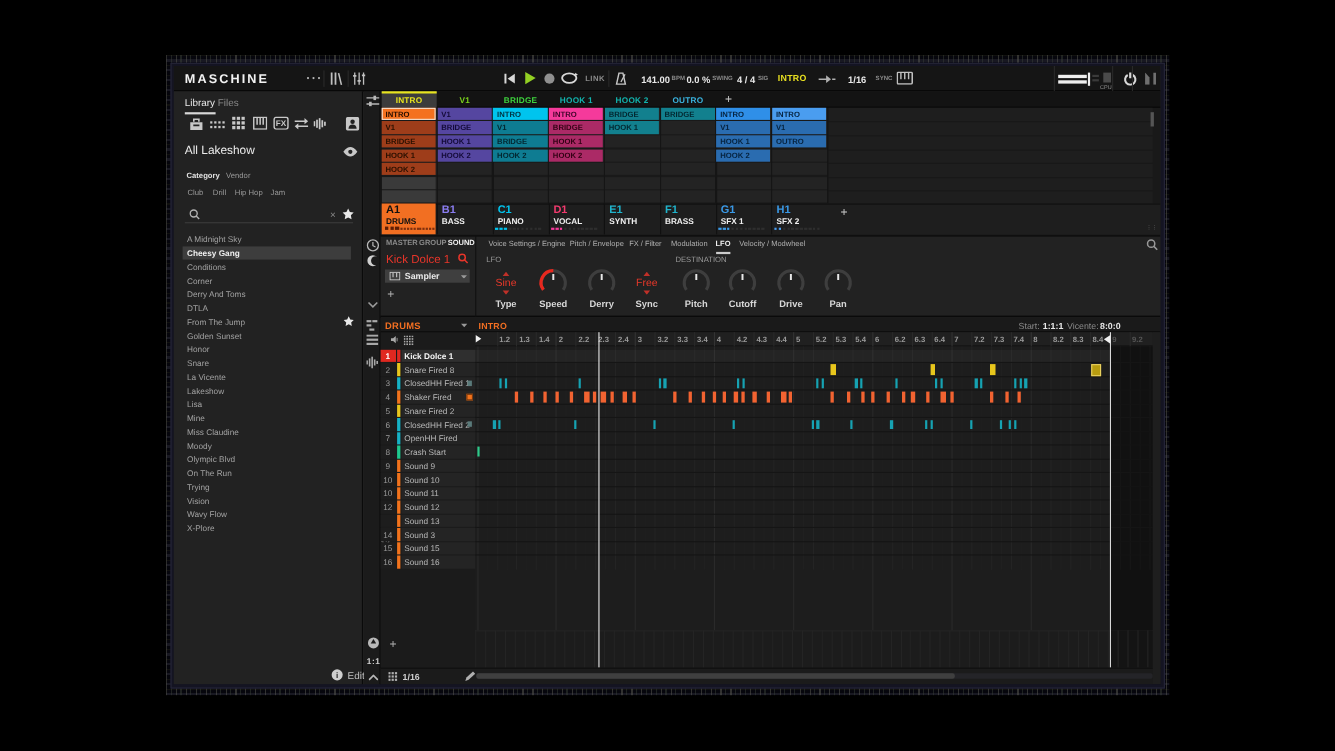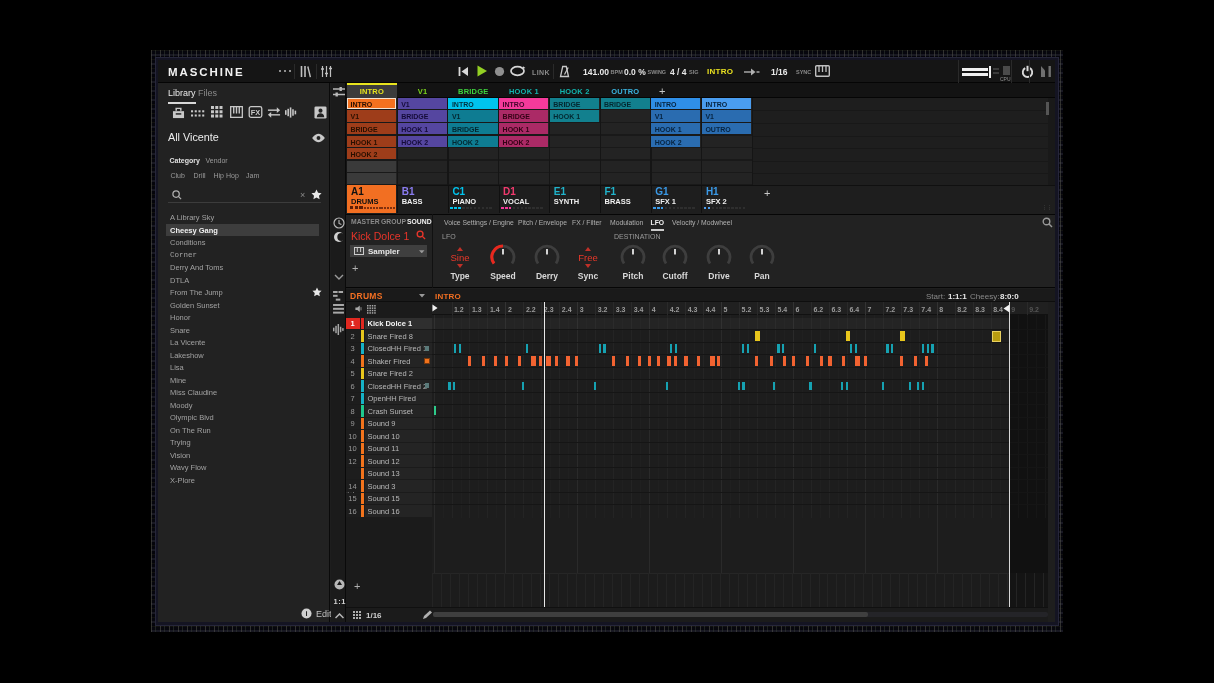--- a/index.html
+++ b/index.html
@@ -141,45 +141,45 @@
         <rect x="5.2" y="0" width="1.7" height="11"></rect>
         <rect x="7.8" y="2" width="1.7" height="7"></rect>
         <rect x="10.4" y="3.5" width="1.7" height="4"></rect>
       </g>
     </svg>
 <svg class="ab" style="left:156px;top:46px" width="13" height="13" viewBox="0 0 14 14">
       <rect x="0.5" y="0.5" width="13" height="13" rx="1.5" fill="#c8c8c8"></rect>
       <circle cx="7" cy="5" r="2.2" fill="#222"></circle>
       <path d="M3 12c0-2.8 1.8-4.2 4-4.2s4 1.4 4 4.2z" fill="#222"></path>
     </svg>
-<div class="ab" style="left:10px;top:72px;font-size:10.8px;color:#ececec;">All Vicente</div>
+<div class="ab" style="left:10px;top:72px;font-size:10.8px;color:#ececec;">All Lakeshow</div>
 <svg class="ab" style="left:153px;top:73px" width="15" height="10" viewBox="0 0 16 11">
       <path d="M1 5.5C3.5 2 6 0.8 8 0.8s4.5 1.2 7 4.7c-2.5 3.5-5 4.7-7 4.7s-4.5-1.2-7-4.7z" fill="#c8c8c8"></path>
       <circle cx="8" cy="5.5" r="2.1" fill="#222"></circle>
     </svg>
 <div class="ab" style="left:11.5px;top:97px;font-size:7px;color:#e0e0e0;font-weight:700;">Category</div>
 <div class="ab" style="left:47.5px;top:97px;font-size:7px;color:#9a9a9a;">Vendor</div>
 <div class="ab" style="left:12.5px;top:112px;font-size:7px;color:#9a9a9a;">Club</div>
 <div class="ab" style="left:35.5px;top:112px;font-size:7px;color:#9a9a9a;">Drill</div>
 <div class="ab" style="left:55.5px;top:112px;font-size:7px;color:#9a9a9a;">Hip Hop</div>
 <div class="ab" style="left:88px;top:112px;font-size:7px;color:#9a9a9a;">Jam</div>
 <svg class="ab" style="left:14px;top:130px" width="10" height="10" viewBox="0 0 11 11">
       <circle cx="4.5" cy="4.5" r="3.5" stroke="#b0b0b0" stroke-width="1.4" fill="none"></circle>
       <path d="M7 7l3 3" stroke="#b0b0b0" stroke-width="1.4"></path>
     </svg>
 <div class="ab" style="left:10px;top:142px;width:153px;height:1px;background:#3c3c3c;"></div>
 <div class="ab" style="left:142px;top:131px;font-size:9px;color:#8a8a8a;">×</div>
 <svg class="ab" style="left:153px;top:129px" width="11" height="11" viewBox="0 0 12 12">
       <path d="M6 0.5l1.7 3.6l3.8 0.5l-2.8 2.7l0.7 3.9L6 9.4l-3.4 1.8l0.7-3.9L0.5 4.6l3.8-0.5z" fill="#e8e8e8"></path>
     </svg>
-<div class="ab" style="left:12px;top:154px;font-size:7.5px;color:#a2a2a2;">A Library Sky</div>
+<div class="ab" style="left:12px;top:154px;font-size:7.5px;color:#a2a2a2;">A Midnight Sky</div>
 <div class="ab" style="left:8px;top:163.5px;width:153px;height:12.5px;background:#3d3d3d;"></div>
 <div class="ab" style="left:12px;top:166.5px;font-size:7.5px;color:#f0f0f0;font-weight:700;">Cheesy Gang</div>
 <div class="ab" style="left:12px;top:179.0px;font-size:7.5px;color:#a2a2a2;">Conditions</div>
-<div class="ab" style="left:12px;top:191.5px;font-size:7.5px;color:#a2a2a2;font-family:Liberation Mono, monospace;">Corner</div>
+<div class="ab" style="left:12px;top:191.5px;font-size:7.5px;color:#a2a2a2;">Corner</div>
 <div class="ab" style="left:12px;top:204.0px;font-size:7.5px;color:#a2a2a2;">Derry And Toms</div>
 <div class="ab" style="left:12px;top:216.5px;font-size:7.5px;color:#a2a2a2;">DTLA</div>
 <div class="ab" style="left:12px;top:229.0px;font-size:7.5px;color:#a2a2a2;">From The Jump</div>
 <svg class="ab" style="left:154px;top:227.0px" width="10" height="10" viewBox="0 0 12 12">
       <path d="M6 0.5l1.7 3.6l3.8 0.5l-2.8 2.7l0.7 3.9L6 9.4l-3.4 1.8l0.7-3.9L0.5 4.6l3.8-0.5z" fill="#e8e8e8"></path>
     </svg>
 <div class="ab" style="left:12px;top:241.5px;font-size:7.5px;color:#a2a2a2;">Golden Sunset</div>
 <div class="ab" style="left:12px;top:254.0px;font-size:7.5px;color:#a2a2a2;">Honor</div>
 <div class="ab" style="left:12px;top:266.5px;font-size:7.5px;color:#a2a2a2;">Snare</div>
 <div class="ab" style="left:12px;top:279.0px;font-size:7.5px;color:#a2a2a2;">La Vicente</div>
@@ -507,21 +507,21 @@
     </svg>
 <div class="ab" style="left:188px;top:228.5px;width:709px;height:333.5px;background:#1b1b1b;"></div>
 <div class="ab" style="left:188px;top:228.5px;width:709px;height:13.5px;background:#1a1a1a;border-bottom:1px solid #0e0e0e;"></div>
 <div class="ab" style="left:192px;top:232.0px;font-size:8.5px;color:#f26f22;font-weight:700;letter-spacing:0.3px;">DRUMS</div>
 <svg class="ab" style="left:261px;top:234.0px" width="6" height="3.5" viewBox="0 0 7 4">
       <path d="M0 0h7l-3.5 4z" fill="#999"></path>
     </svg>
 <div class="ab" style="left:277px;top:232.5px;font-size:8px;color:#f26f22;font-weight:700;letter-spacing:0.2px;">INTRO</div>
 <div class="ab" style="left:768px;top:232.5px;font-size:8px;color:#8a8a8a;">Start:</div>
 <div class="ab" style="left:790px;top:232.5px;font-size:8px;color:#e8e8e8;font-weight:700;">1:1:1</div>
-<div class="ab" style="left:812px;top:232.5px;font-size:8px;color:#8a8a8a;">Cheesy:</div>
+<div class="ab" style="left:812px;top:232.5px;font-size:8px;color:#8a8a8a;">Vicente:</div>
 <div class="ab" style="left:842px;top:232.5px;font-size:8px;color:#e8e8e8;font-weight:700;">8:0:0</div>
 <svg class="ab" style="left:197px;top:245.0px" width="8" height="7.5" viewBox="0 0 10 9">
       <path d="M0.5 3h2.5L6 0.5v8L3 6H0.5z" fill="#a8a8a8"></path>
       <path d="M7.5 2.5v4" stroke="#a8a8a8" stroke-width="1"></path>
     </svg>
 <svg class="ab" style="left:209px;top:244.5px" width="10" height="9" viewBox="0 0 10 9">
       <g fill="#a8a8a8">
         <rect x="0.0" y="0.0" width="1.5" height="1.5"></rect>
         <rect x="2.4" y="0.0" width="1.5" height="1.5"></rect>
         <rect x="4.8" y="0.0" width="1.5" height="1.5"></rect>
@@ -721,21 +721,21 @@
 <div class="ab" style="left:188px;top:332.5px;width:14px;height:11.5px;background:#1d1d1d;"></div>
 <div class="ab" style="left:188px;top:335.3px;font-size:7.5px;color:#9a9a9a;width:13px;text-align:center;">7</div>
 <div class="ab" style="left:202.5px;top:332.5px;width:3.5px;height:11.5px;background:#16b2c6;"></div>
 <div class="ab" style="left:206.5px;top:332.5px;width:67.5px;height:11.5px;background:#242424;"></div>
 <div class="ab" style="left:209.5px;top:335.3px;font-size:7.5px;color:#b8b8b8;">OpenHH Fired</div>
 <div class="ab" style="left:274px;top:331.8px;width:616px;height:1px;background:#151515;"></div>
 <div class="ab" style="left:188px;top:345.0px;width:14px;height:11.5px;background:#1d1d1d;"></div>
 <div class="ab" style="left:188px;top:347.8px;font-size:7.5px;color:#9a9a9a;width:13px;text-align:center;">8</div>
 <div class="ab" style="left:202.5px;top:345.0px;width:3.5px;height:11.5px;background:#1ec98e;"></div>
 <div class="ab" style="left:206.5px;top:345.0px;width:67.5px;height:11.5px;background:#242424;"></div>
-<div class="ab" style="left:209.5px;top:347.8px;font-size:7.5px;color:#b8b8b8;">Crash Sunset</div>
+<div class="ab" style="left:209.5px;top:347.8px;font-size:7.5px;color:#b8b8b8;">Crash Start</div>
 <div class="ab" style="left:274px;top:344.3px;width:616px;height:1px;background:#151515;"></div>
 <div class="ab" style="left:188px;top:357.5px;width:14px;height:11.5px;background:#1d1d1d;"></div>
 <div class="ab" style="left:188px;top:360.3px;font-size:7.5px;color:#9a9a9a;width:13px;text-align:center;">9</div>
 <div class="ab" style="left:202.5px;top:357.5px;width:3.5px;height:11.5px;background:#f2731c;"></div>
 <div class="ab" style="left:206.5px;top:357.5px;width:67.5px;height:11.5px;background:#242424;"></div>
 <div class="ab" style="left:209.5px;top:360.3px;font-size:7.5px;color:#b8b8b8;">Sound 9</div>
 <div class="ab" style="left:274px;top:356.8px;width:616px;height:1px;background:#151515;"></div>
 <div class="ab" style="left:188px;top:370.0px;width:14px;height:11.5px;background:#1d1d1d;"></div>
 <div class="ab" style="left:188px;top:372.8px;font-size:7.5px;color:#9a9a9a;width:13px;text-align:center;">10</div>
 <div class="ab" style="left:202.5px;top:370.0px;width:3.5px;height:11.5px;background:#f2731c;"></div>

